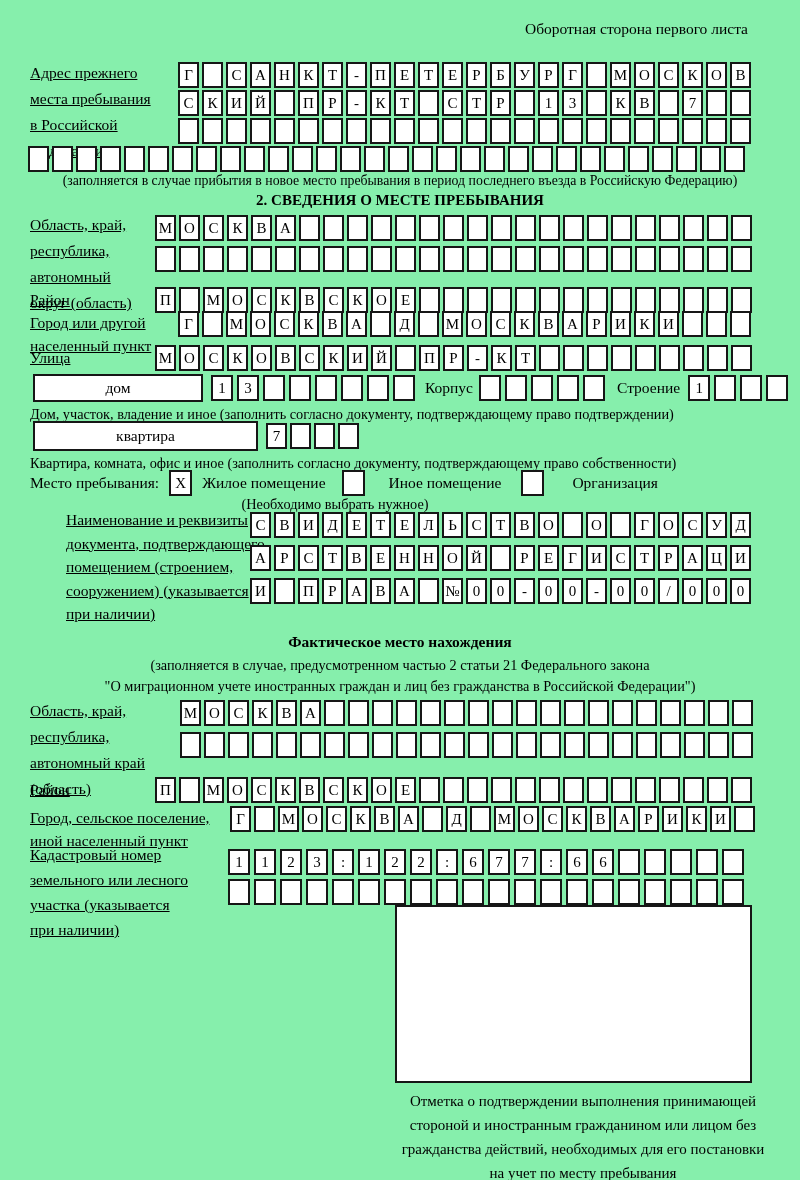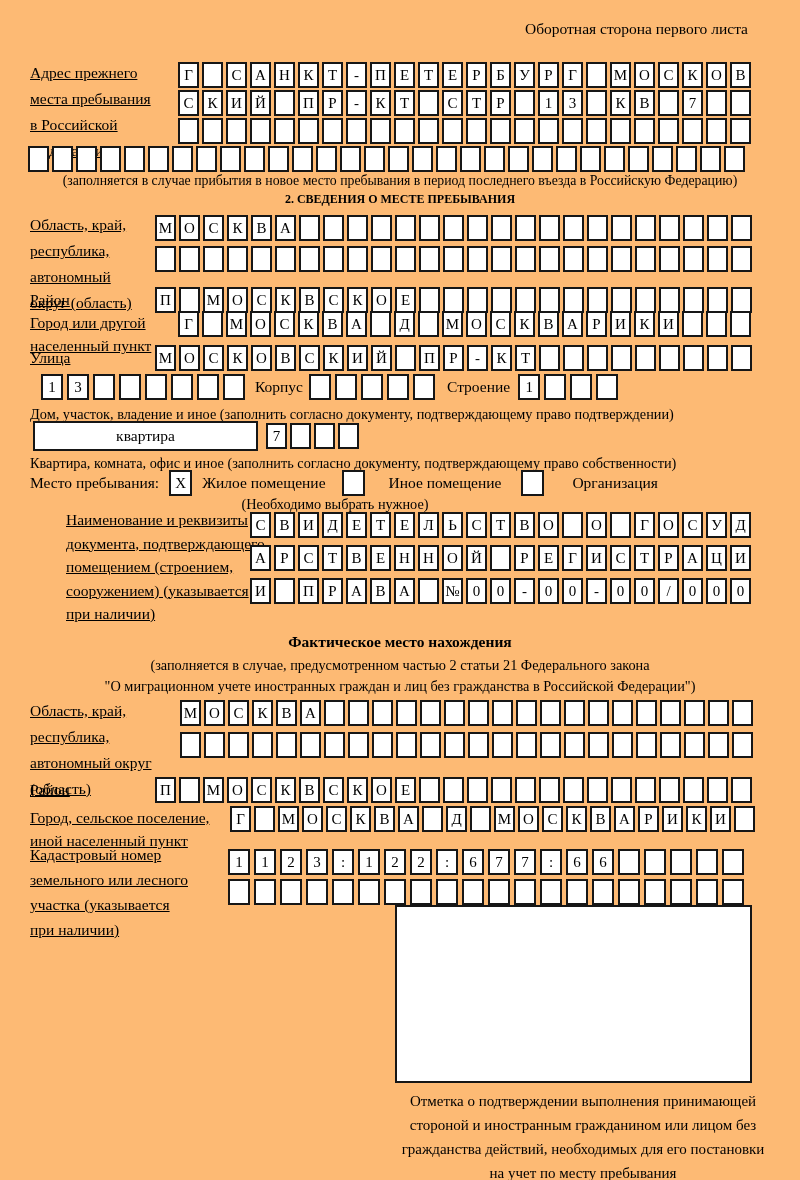--- a/index.html
+++ b/index.html
@@ -1,17 +1,17 @@
 <!DOCTYPE html>
 <html><head>
 <meta charset="utf-8">
 <style>
   html,body{margin:0;padding:0;background:#fff;}
   .page{
-    position:relative;width:800px;height:1180px;background:#fdba74;color:#000;
+    position:relative;width:800px;height:1180px;background:#86efac;color:#000;
     font-family:"Liberation Serif","DejaVu Serif",serif;overflow:hidden;
   }
   .abs{position:absolute;}
   .lab{font-size:15.5px;line-height:26px;text-decoration:underline;}
   .lab div{white-space:nowrap;}
   .lh23 {line-height:23px;}
   .lh235{line-height:23.5px;margin-left:36px;}
   .lh25 {line-height:25px;}
   .boxrow{display:flex;}
   .cell{
@@ -22,21 +22,21 @@
   .wide .cell{width:22px;margin-right:4px;}
   .sec1-rows .boxrow{margin-bottom:2px;}
   .obl-rows  .boxrow{margin-bottom:5px;}
   .doc-rows  .boxrow{margin-bottom:7px;}
   .fobl-rows .boxrow{margin-bottom:6px;}
   .fkad-rows .boxrow{margin-bottom:4px;}
   .center{text-align:center;}
   .fullw{left:0;width:800px;}
   .note{font-size:13.8px;}
   .note2{font-size:14.3px;}
-  .h2{font-size:12px;font-weight:bold;}
+  .h2{font-size:15px;font-weight:bold;}
   .h3{font-size:15.5px;font-weight:bold;}
   .hdr{font-size:15.5px;}
   .rect{
     display:inline-flex;align-items:center;justify-content:center;flex:0 0 auto;
     border:2px solid #161616;box-sizing:border-box;font-size:15.5px;background:#fff;
   }
   .inline-lbl{font-size:15.5px;white-space:nowrap;}
   .flexrow{display:flex;align-items:center;}
   .checkbox{
     display:inline-flex;align-items:center;justify-content:center;flex:0 0 auto;
@@ -321,20 +321,21 @@
       <span class="cell"></span>
       <span class="cell"></span>
       <span class="cell"></span>
       <span class="cell"></span>
       <span class="cell"></span>
       <span class="cell"></span>
       <span class="cell"></span>
     </div>
 
   <div class="abs flexrow" style="top:374px;left:33px;">
+    <span class="rect" style="width:170px;height:28px;">дом</span>
     <span class="boxrow wide" style="margin-left:8px;">
         <span class="cell">1</span>
         <span class="cell">3</span>
         <span class="cell"></span>
         <span class="cell"></span>
         <span class="cell"></span>
         <span class="cell"></span>
         <span class="cell"></span>
         <span class="cell"></span>
       </span>
@@ -457,21 +458,21 @@
       </div>
   </div>
 
   <div class="abs h3 center fullw" style="top:633px;">Фактическое место нахождения</div>
   <div class="abs note2 center fullw" style="top:657px;">(заполняется в случае, предусмотренном частью 2 статьи 21 Федерального закона</div>
   <div class="abs note2 center fullw" style="top:678px;">"О миграционном учете иностранных граждан и лиц без гражданства в Российской Федерации")</div>
 
   <div class="abs lab" style="top:698px;left:30px;width:150px;">
       <div>Область, край,</div>
       <div>республика,</div>
-      <div>автономный округ</div>
+      <div>автономный край</div>
       <div>(область)</div>
     </div>
   <div class="abs fobl-rows" style="top:700px;left:180px;">
     <div class="boxrow">
         <span class="cell">М</span>
         <span class="cell">О</span>
         <span class="cell">С</span>
         <span class="cell">К</span>
         <span class="cell">В</span>
         <span class="cell">А</span>

